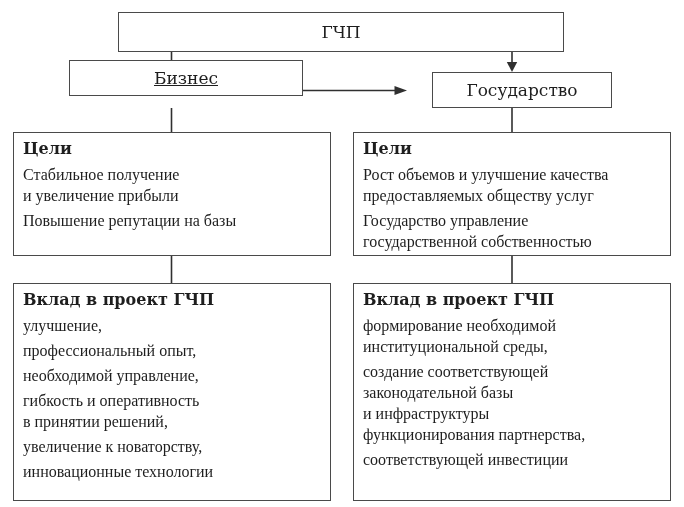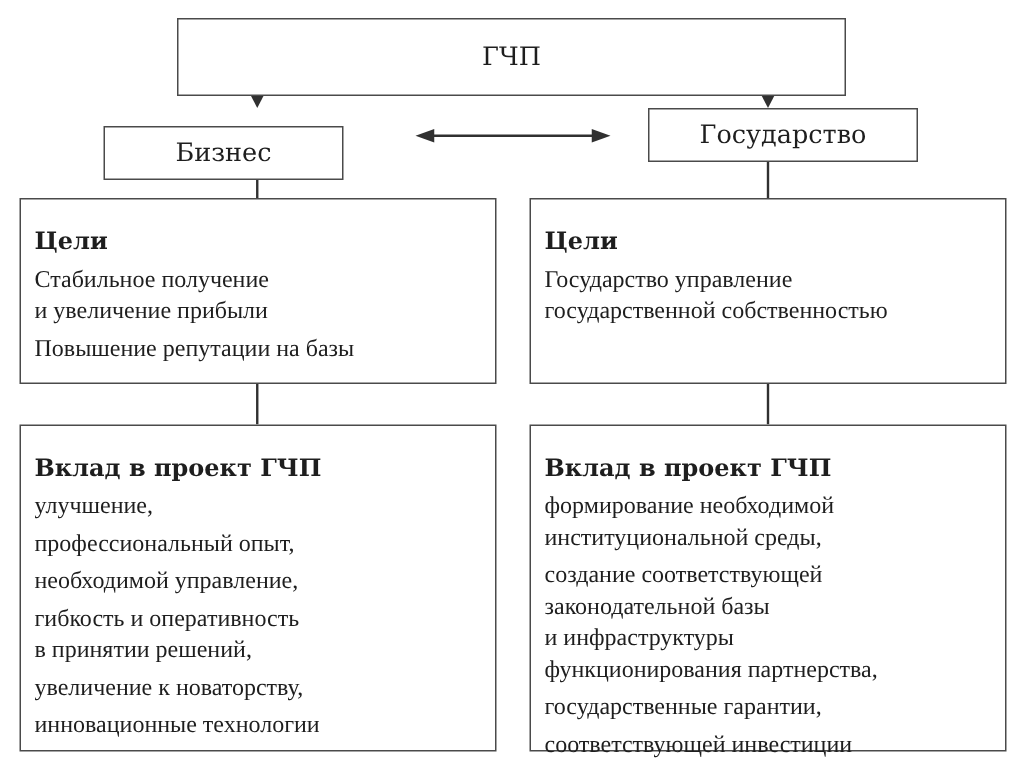--- a/index.html
+++ b/index.html
@@ -33,29 +33,29 @@
   .node {
     position: absolute;
     box-sizing: border-box;
     border: 1.6px solid #4a4a4a;
     background: #ffffff;
     display: flex;
     align-items: center;
     justify-content: center;
     font-size: 17px;
   }
-  .node-root   { left: 118px; top: 12px; width: 446px; height: 52px; }
-  .node-business { left: 69px;  top: 84px; width: 160px; height: 36px; }
+  .node-root   { left: 118px; top: 12px; width: 446px; height: 40px; }
+  .node-business { left: 69px;  top: 60px; width: 234px; height: 36px; text-decoration: underline; }
   .node-state    { left: 432px; top: 72px; width: 180px; height: 36px; }
   .panel {
     position: absolute;
     box-sizing: border-box;
     border: 1.6px solid #4a4a4a;
     background: #ffffff;
-    padding: 17px 9px;
+    padding: 5px 9px;
   }
   .panel-business-goals        { left: 13px;  top: 132px; width: 318px; height: 124px; }
   .panel-state-goals           { left: 353px; top: 132px; width: 318px; height: 124px; }
   .panel-business-contribution { left: 13px;  top: 283px; width: 318px; height: 218px; }
   .panel-state-contribution    { left: 353px; top: 283px; width: 318px; height: 218px; }
   .panel-title {
     font-weight: bold;
     font-size: 16px;
     line-height: 22px;
     margin: 0 0 3px 0;
@@ -118,20 +118,22 @@
 
   <div class="panel panel-business-goals">
     <div class="panel-title">Цели</div>
     <p>Стабильное получение
 и увеличение прибыли</p>
     <p>Повышение репутации на базы</p>
   </div>
 
   <div class="panel panel-state-goals">
     <div class="panel-title">Цели</div>
+    <p>Рост объемов и улучшение качества
+предоставляемых обществу услуг</p>
     <p>Государство управление
 государственной собственностью</p>
   </div>
 
   <div class="panel panel-business-contribution">
     <div class="panel-title">Вклад в проект ГЧП</div>
     <p>улучшение,</p>
     <p>профессиональный опыт,</p>
     <p>необходимой управление,</p>
     <p>гибкость и оперативность
@@ -141,17 +143,16 @@
   </div>
 
   <div class="panel panel-state-contribution">
     <div class="panel-title">Вклад в проект ГЧП</div>
     <p>формирование необходимой
 институциональной среды,</p>
     <p>создание соответствующей
 законодательной базы
 и инфраструктуры
 функционирования партнерства,</p>
-    <p>государственные гарантии,</p>
     <p>соответствующей инвестиции</p>
   </div>
 
 </div>
 
 </body></html>

